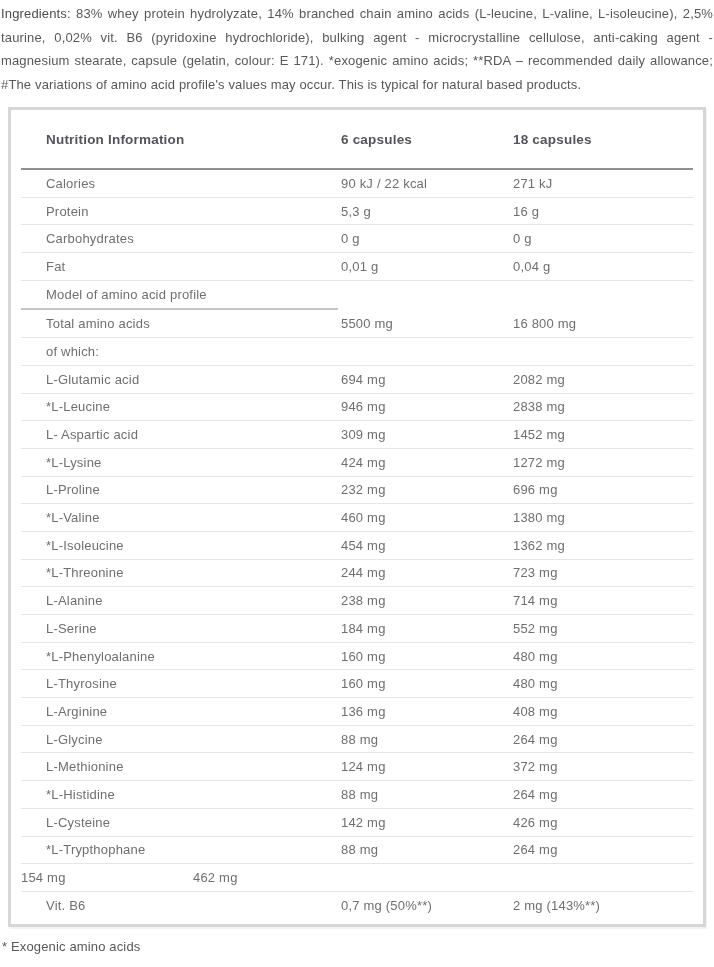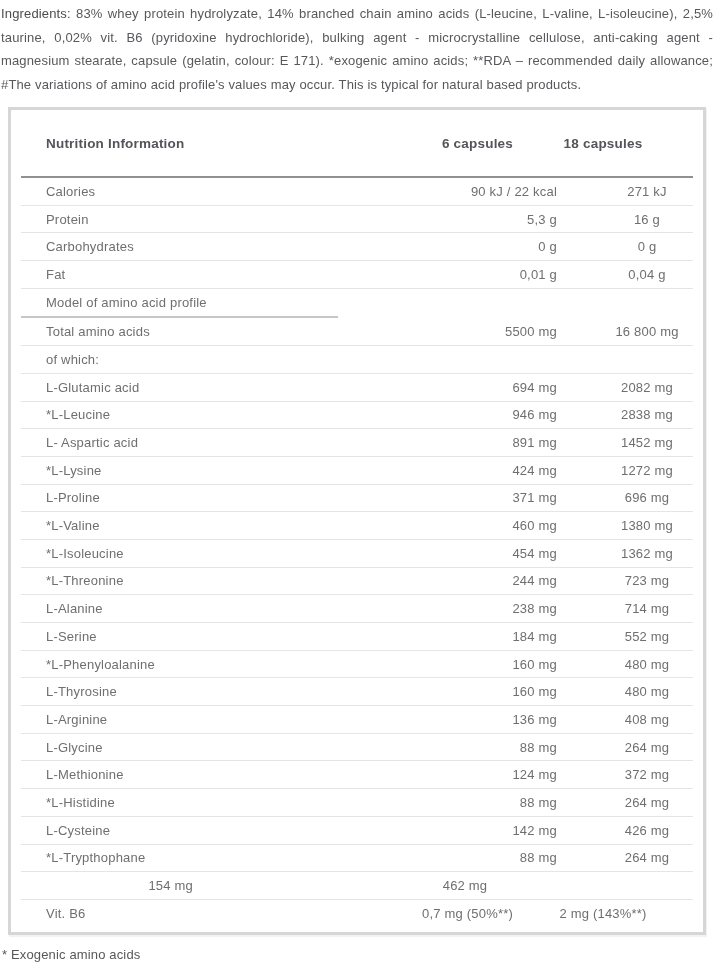--- a/index.html
+++ b/index.html
@@ -35,45 +35,45 @@
   .nutrition-table{
     margin:11px 8px 0 8px;
     border:3px solid var(--table-border);
     background:#ffffff;
     padding:0 10px 4px 10px;
     box-shadow:1px 2px 0 rgba(0,0,0,0.05);
   }
   .thead{
     display:flex;
     align-items:center;
-    height:68px;
+    height:60px;
     border-bottom:2px solid var(--header-line);
     font-weight:bold;
     font-size:13.5px;
     letter-spacing:0.2px;
     color:var(--heading);
   }
   .row{
     display:flex;
     align-items:center;
     height:27.7px;
     font-size:13px;
     letter-spacing:0.2px;
     color:var(--text);
   }
-  .row.div-full{border-bottom:1px solid var(--row-line);gap:44px;}
+  .row.div-full{border-bottom:1px solid var(--row-line);}
   .row.div-partial,.row.div-none{border-bottom:none;}
   .partial-line{
     height:0;
     width:317px;
     border-bottom:2px solid var(--partial-line);
   }
   .cell-label{width:320px;padding-left:25px;}
-  .cell-c6{width:172px;text-align:right;}
-  .cell-c18{flex:1;text-align:center;}
+  .cell-c6{width:172px;}
+  .cell-c18{flex:1;}
   .footnotes{margin:13px 1px 0 2px;}
   .footnotes p{
     margin:0 0 12px 0;
     font-size:13px;
     letter-spacing:0.15px;
     line-height:13px;
     color:var(--footnote-text);
   }
 </style>
 </head>
@@ -129,31 +129,31 @@
         <div class="cell-c6">694 mg</div>
         <div class="cell-c18">2082 mg</div>
       </div>
       <div class="row div-full">
         <div class="cell-label">*L-Leucine</div>
         <div class="cell-c6">946 mg</div>
         <div class="cell-c18">2838 mg</div>
       </div>
       <div class="row div-full">
         <div class="cell-label">L- Aspartic acid</div>
-        <div class="cell-c6">891 mg</div>
+        <div class="cell-c6">309 mg</div>
         <div class="cell-c18">1452 mg</div>
       </div>
       <div class="row div-full">
         <div class="cell-label">*L-Lysine</div>
         <div class="cell-c6">424 mg</div>
         <div class="cell-c18">1272 mg</div>
       </div>
       <div class="row div-full">
         <div class="cell-label">L-Proline</div>
-        <div class="cell-c6">371 mg</div>
+        <div class="cell-c6">232 mg</div>
         <div class="cell-c18">696 mg</div>
       </div>
       <div class="row div-full">
         <div class="cell-label">*L-Valine</div>
         <div class="cell-c6">460 mg</div>
         <div class="cell-c18">1380 mg</div>
       </div>
       <div class="row div-full">
         <div class="cell-label">*L-Isoleucine</div>
         <div class="cell-c6">454 mg</div>

